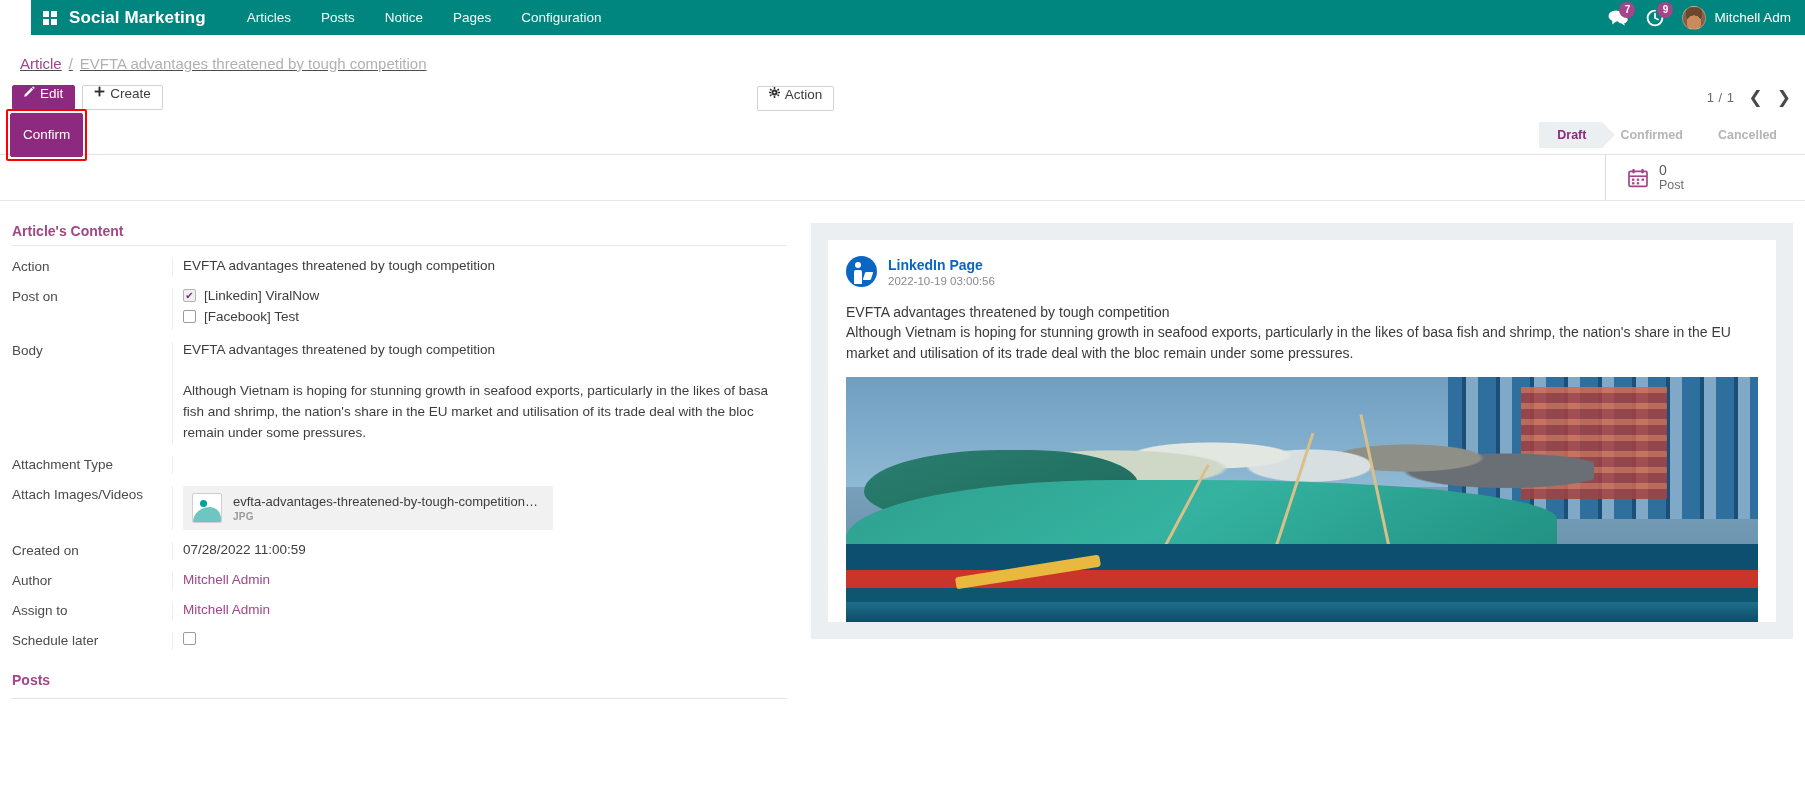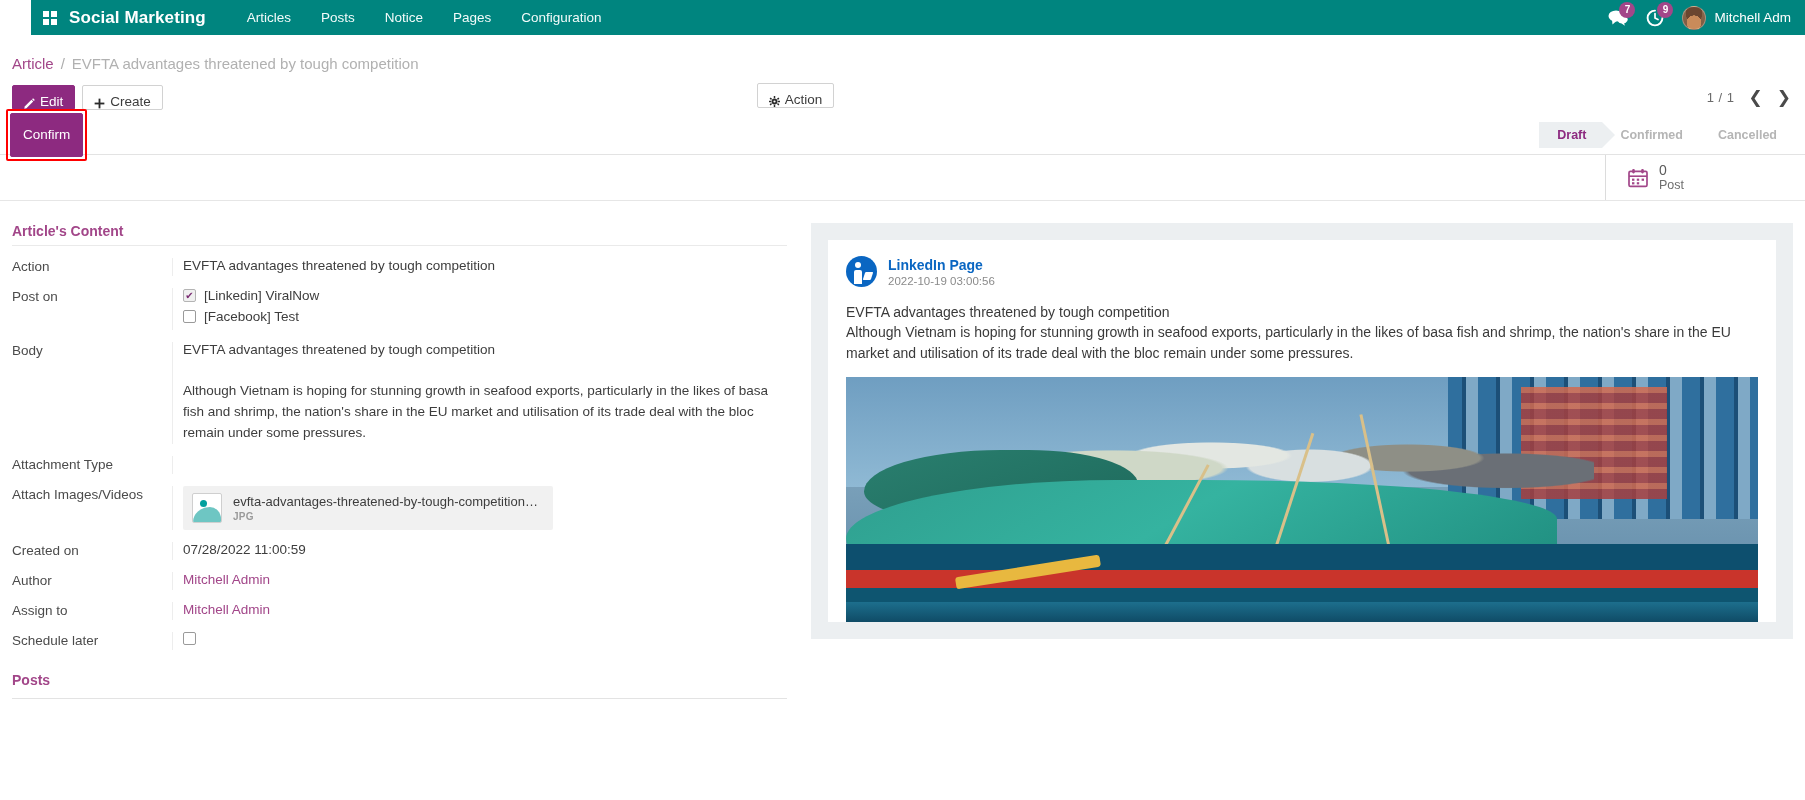--- a/index.html
+++ b/index.html
@@ -81,41 +81,42 @@
     flex: none;
     border: 1px solid rgba(255,255,255,.3);
   }
   .user-name { font-size: 13.5px; color: #ffffff; white-space: nowrap; }
 
   
   .breadcrumb-bar {
     height: 32px;
     display: flex;
     align-items: center;
-    padding: 0 12px;
+    padding: 0 20px;
     margin-top: 12px;
+    text-decoration: underline;
   }
   .bc-root { color: #a24689; font-size: 15px; cursor: pointer; }
   .bc-sep { color: #adadad; font-size: 15px; margin: 0 7px; }
   .bc-current { color: #b1b1b1; font-size: 15px; }
 
   
   .cp-row {
     display: flex;
     align-items: center;
     padding: 0 12px;
     height: 36px;
     position: relative;
   }
   .btn {
     font-size: 13.5px;
     border-radius: 2px;
     height: 25px;
     display: inline-flex;
-    align-items: flex-end;
+    align-items: flex-start;
     gap: 5px;
     padding: 0 11px;
     cursor: pointer;
     white-space: nowrap;
   }
   .btn-primary { background: #8d2a80; color: #fff; border: 1px solid #8d2a80; }
   .btn-default { background: #fff; color: #3c3c3c; border: 1px solid #d2d2d2; margin-left: 7px; }
   .btn-action {
     background: #fff; color: #3c3c3c; border: 1px solid #d2d2d2;
     margin-left: 0;

